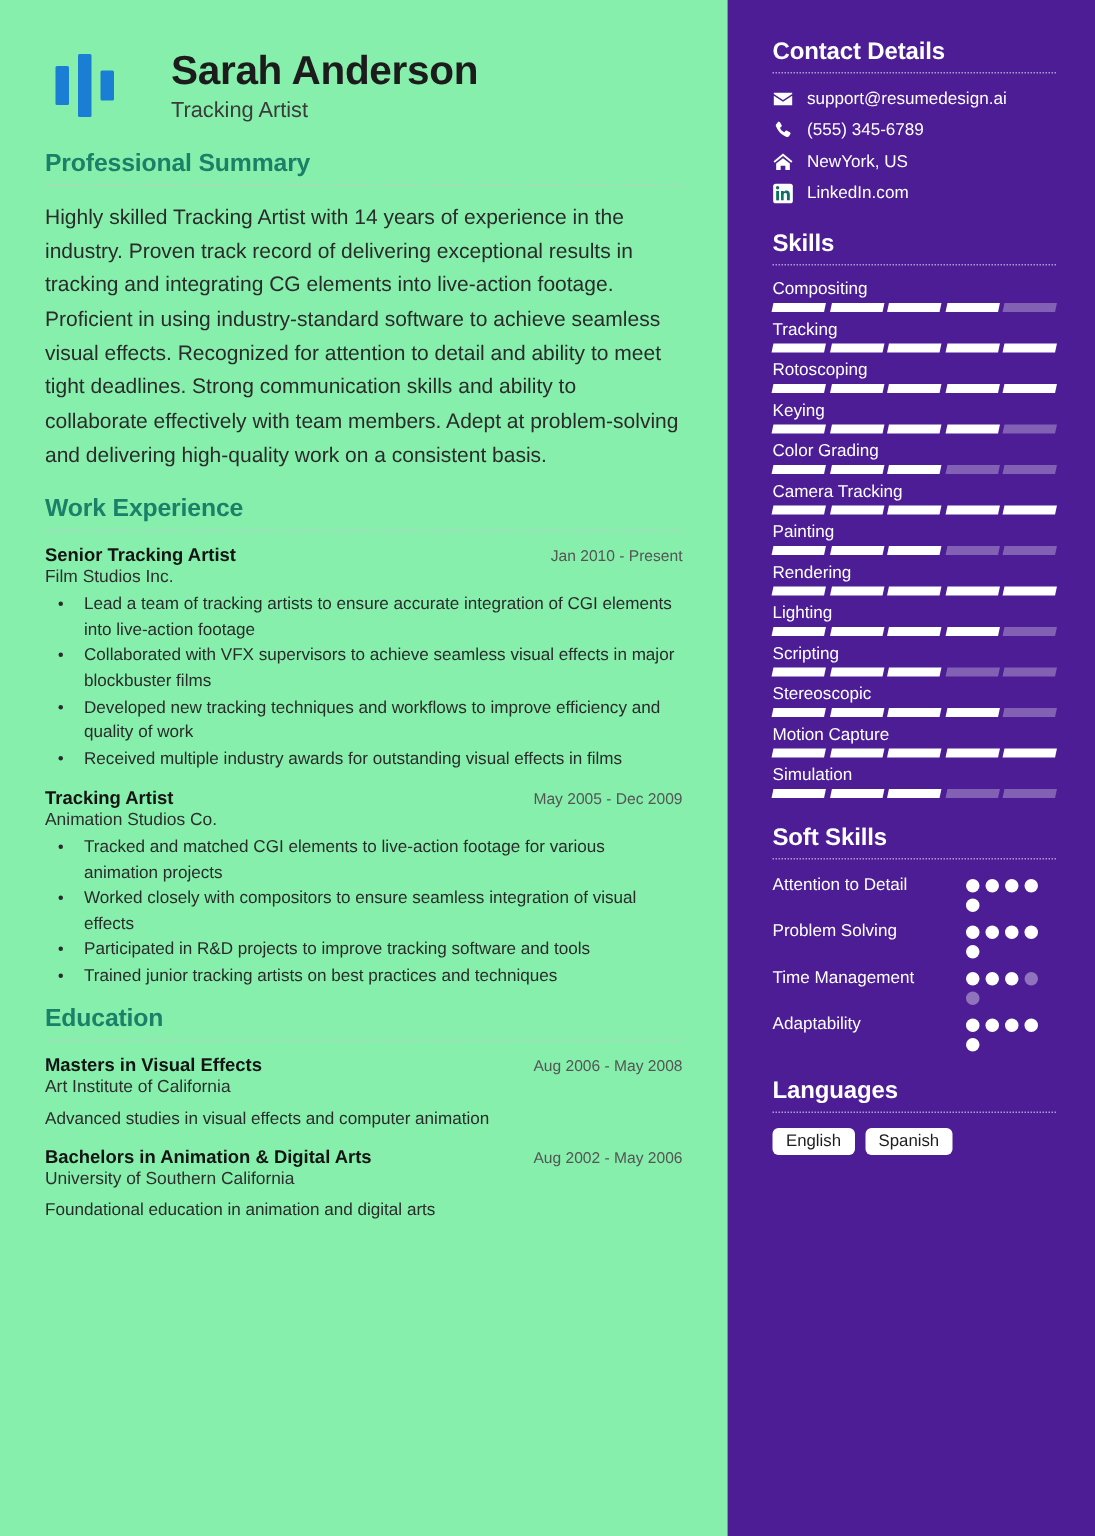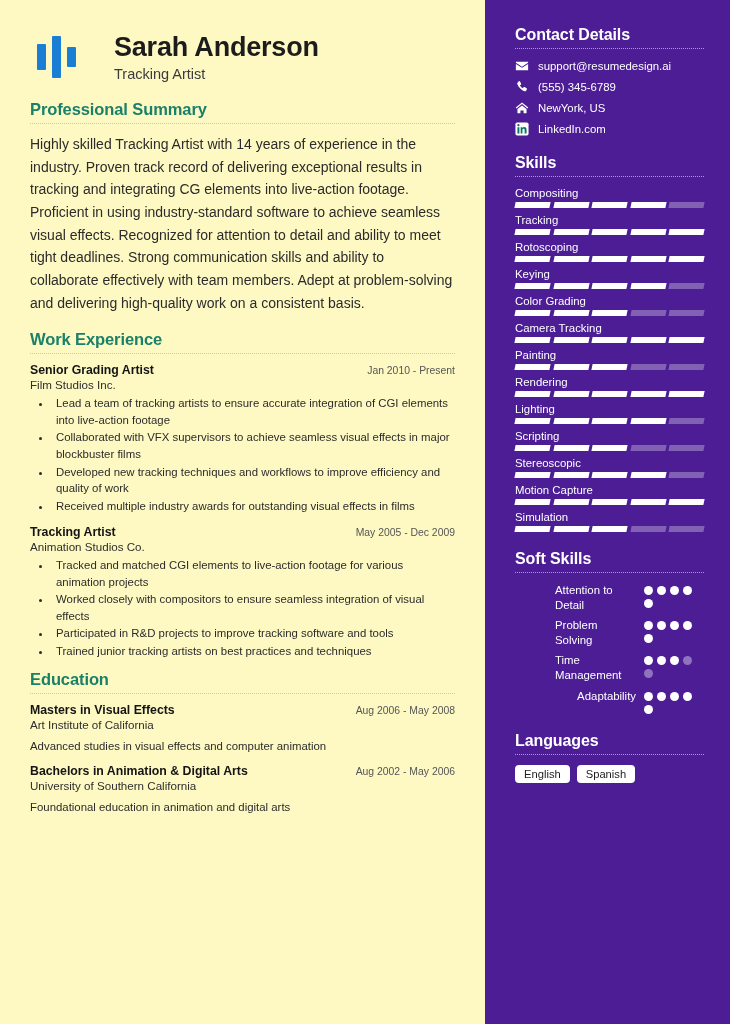--- a/index.html
+++ b/index.html
@@ -16,21 +16,21 @@
     display: flex;
     width: 730px;
     height: 1024px;
     background: #ffffff;
   }
 
   
   .main-col {
     width: 523px;
     padding: 22px 30px 0 30px;
-    background: #fef9c3;
+    background: #86efac;
   }
 
   .header-row {
     display: flex;
     align-items: center;
     gap: 22px;
     padding-top: 10px;
     padding-bottom: 18px;
   }
 
@@ -181,25 +181,24 @@
   .skill-seg {
     flex: 1;
     height: 6px;
     background: rgba(255,255,255,0.30);
     transform: skewX(-12deg);
   }
   .skill-seg.on { background: #ffffff; }
 
   .soft-row {
     display: flex;
-    justify-content: flex-end;
+    justify-content: space-between;
     align-items: flex-start;
     margin-bottom: 6px;
-    gap: 8px;
-    margin-left: 40px;
+    gap: 20px;
   }
   .soft-name {
     font-size: 11.4px;
     color: #ffffff;
     line-height: 1.28;
     max-width: 96px;
   }
   .soft-dots {
     display: flex;
     flex-wrap: wrap;
@@ -249,21 +248,21 @@
       <div class="dotted-rule"></div>
       <div class="summary-text">Highly skilled Tracking Artist with 14 years of experience in the industry. Proven track record of delivering exceptional results in tracking and integrating CG elements into live-action footage. Proficient in using industry-standard software to achieve seamless visual effects. Recognized for attention to detail and ability to meet tight deadlines. Strong communication skills and ability to collaborate effectively with team members. Adept at problem-solving and delivering high-quality work on a consistent basis.</div>
     </div>
 
     <div class="section">
       <div class="section-head">Work Experience</div>
       <div class="dotted-rule"></div>
 
       <div class="entry">
         <div class="entry-top">
-          <span class="entry-title">Senior Grading Artist</span>
+          <span class="entry-title">Senior Tracking Artist</span>
           <span class="entry-date">Jan 2010 - Present</span>
         </div>
         <div class="entry-org">Film Studios Inc.</div>
         <ul class="bullets">
           <li>Lead a team of tracking artists to ensure accurate integration of CGI elements into live-action footage</li>
           <li>Collaborated with VFX supervisors to achieve seamless visual effects in major blockbuster films</li>
           <li>Developed new tracking techniques and workflows to improve efficiency and quality of work</li>
           <li>Received multiple industry awards for outstanding visual effects in films</li>
         </ul>
       </div>

